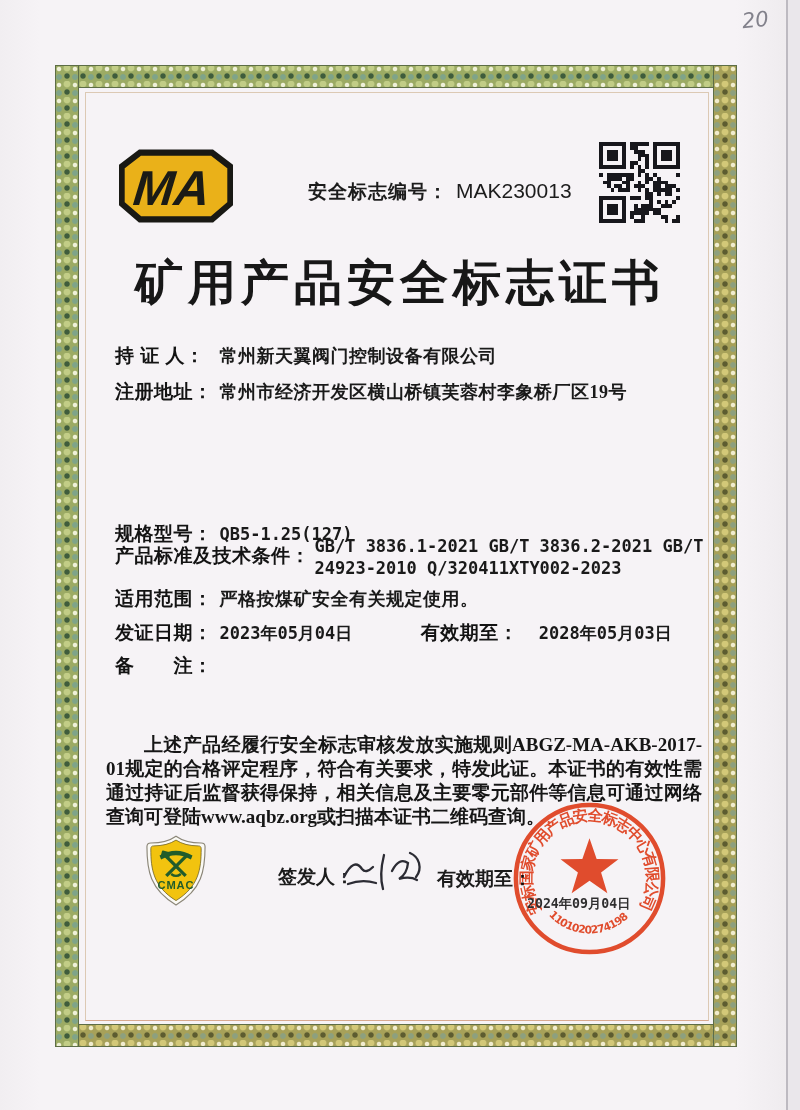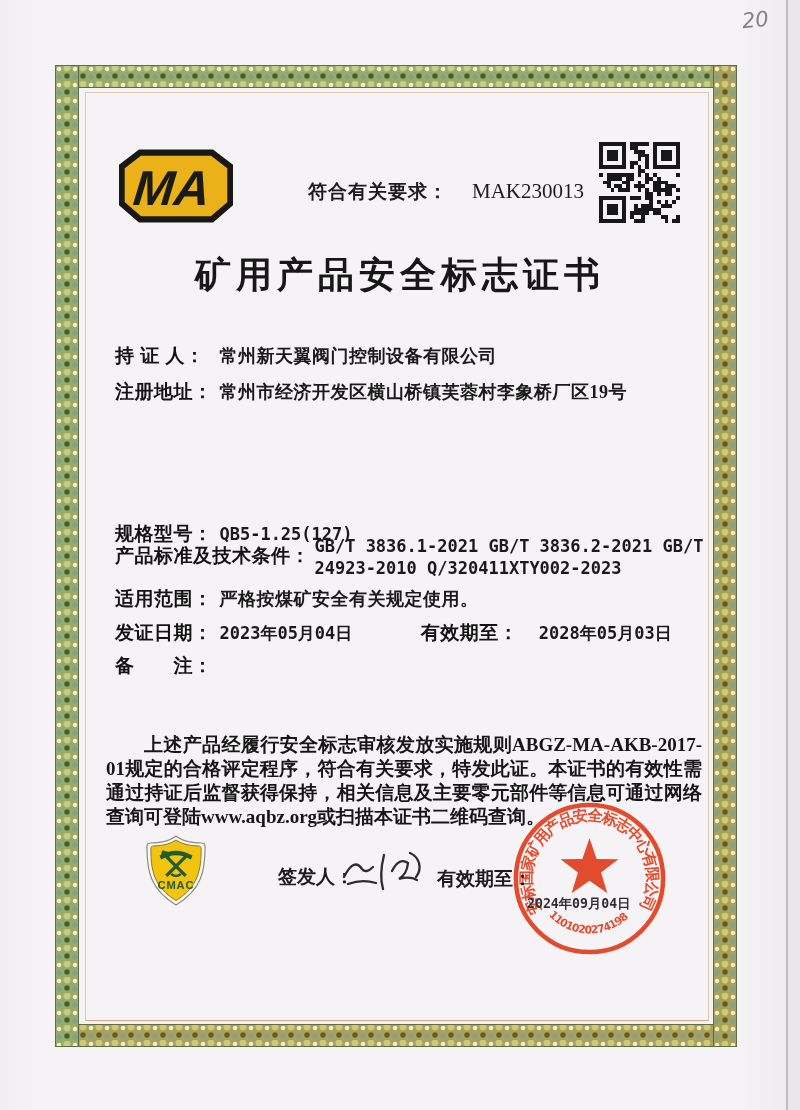--- a/index.html
+++ b/index.html
@@ -29,25 +29,25 @@
   .b-bottom{left:55px;top:1024px;width:682px;height:23px;}
   .b-left{left:55px;top:65px;width:24px;height:982px;}
   .b-right{left:713px;top:65px;width:24px;height:982px;}
   .frame-inner{position:absolute;left:85px;top:92px;width:622px;height:927px;
     border:1px solid #dcc9b4;border-bottom-color:#d8a98f;}
 
   
   .ma-logo{position:absolute;left:119px;top:149px;}
   .cert-no{position:absolute;left:308px;top:179px;white-space:nowrap;}
   .cert-no .lbl{font-weight:700;font-size:19px;letter-spacing:1px;}
-  .cert-no .val{font-family:Liberation Serif, serif;font-size:21px;margin-left:24px;}
+  .cert-no .val{font-family:Liberation Sans, sans-serif;font-size:21px;margin-left:8px;}
   .qr{position:absolute;left:599px;top:142px;}
 
   .title{position:absolute;left:0;top:251px;width:800px;text-align:center;
-    font-family:"Liberation Serif",serif;font-weight:900;font-size:36px;
+    font-family:"Liberation Serif",serif;font-weight:900;font-size:48px;
     letter-spacing:5px;color:#171717;}
 
   
   .frow{position:absolute;left:115px;white-space:nowrap;}
   .flabel{display:inline-block;font-weight:700;font-size:19px;letter-spacing:.5px;color:#131313;}
   .fvalue{font-family:"Liberation Serif",serif;font-weight:700;font-size:18px;color:#1a1a1a;}
   .fvalue.cn{letter-spacing:.5px;}
   .fvalue.mono{font-family:"DejaVu Sans Mono",monospace;font-weight:700;font-size:17px;}
   .w100{width:100px;}
   .row-std .flabel{vertical-align:top;margin-top:8px;width:195px;}
@@ -79,21 +79,21 @@
   <div class="bstrip b-left"></div>
   <div class="bstrip gold b-right"></div>
   <div class="frame-inner"></div>
 
   <svg class="ma-logo" width="114" height="74" viewBox="0 0 130 84">
     <polygon points="24,4 106,4 127,20 127,62 106,80 24,80 3,62 3,20" fill="#eab119" stroke="#191914" stroke-width="7"></polygon>
     <text x="65" y="64" text-anchor="middle" font-family="Liberation Sans, sans-serif" font-size="56" font-weight="900" font-style="italic" fill="#1b1b16" transform="skewX(-6)">MA</text>
   </svg>
 
   <div class="cert-no">
-    <span class="lbl">符合有关要求：</span><span class="val">MAK230013</span>
+    <span class="lbl">安全标志编号：</span><span class="val">MAK230013</span>
   </div>
 
   <svg class="qr" id="qr-svg" width="81" height="81" viewBox="0 0 21 21" shape-rendering="crispEdges">
       <rect x="0" y="0" width="1" height="1" fill="#17171c"></rect>
       <rect x="1" y="0" width="1" height="1" fill="#17171c"></rect>
       <rect x="2" y="0" width="1" height="1" fill="#17171c"></rect>
       <rect x="3" y="0" width="1" height="1" fill="#17171c"></rect>
       <rect x="4" y="0" width="1" height="1" fill="#17171c"></rect>
       <rect x="5" y="0" width="1" height="1" fill="#17171c"></rect>
       <rect x="6" y="0" width="1" height="1" fill="#17171c"></rect>

